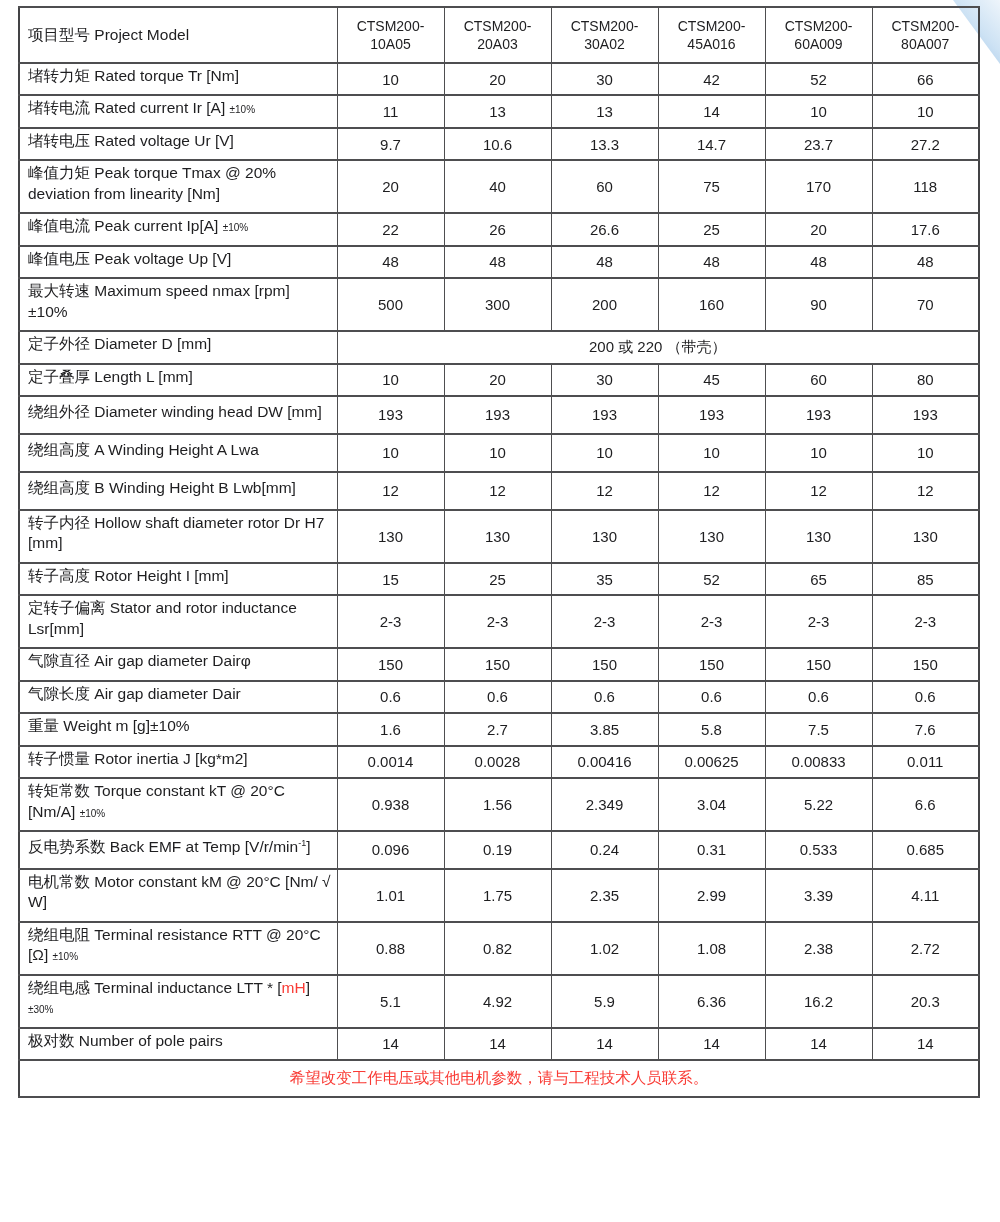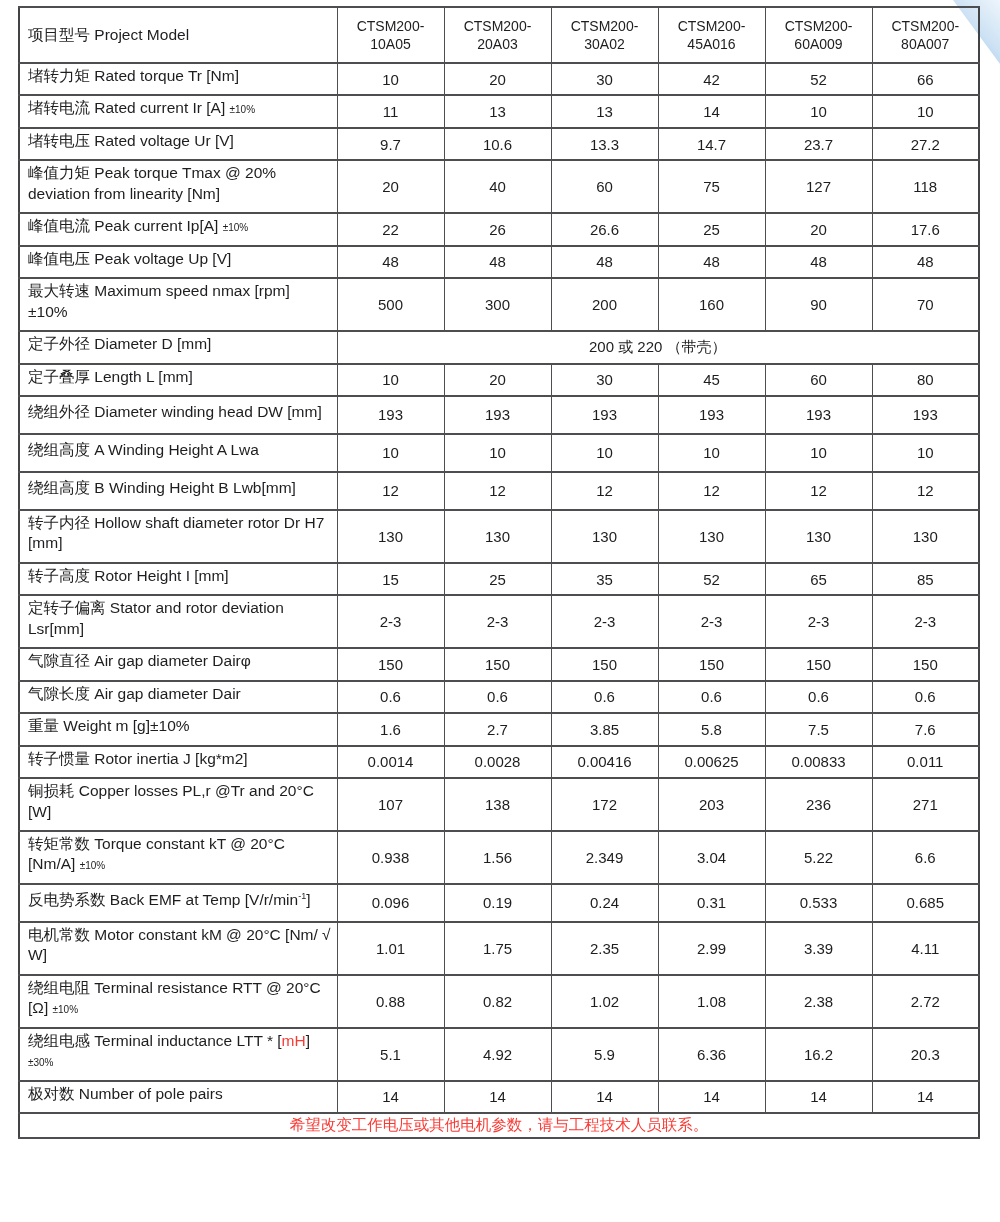--- a/index.html
+++ b/index.html
@@ -65,21 +65,21 @@
     font-size:15px;
     padding:0 2px;
   }
   .small{font-size:10px;}
   .red{color:var(--red);}
   td.lbl sup{font-size:9px;line-height:0;}
   tfoot td{
     color:var(--red);
     text-align:center;
     font-size:15.5px;
-    padding:1px;
+    padding:7px;
   }
 </style>
 </head>
 <body>
 
 <div class="page">
   <div class="corner"></div>
 
   <table class="spec">
     <thead>
@@ -120,21 +120,21 @@
           <td class="val">14.7</td>
           <td class="val">23.7</td>
           <td class="val">27.2</td>
         </tr>
         <tr class="h2">
           <td class="lbl"><span>峰值力矩 Peak torque Tmax @ 20% deviation from linearity [Nm]</span></td>
           <td class="val">20</td>
           <td class="val">40</td>
           <td class="val">60</td>
           <td class="val">75</td>
-          <td class="val">127</td>
+          <td class="val">170</td>
           <td class="val">118</td>
         </tr>
         <tr class="h1">
           <td class="lbl"><span>峰值电流 Peak current Ip[A] </span><span class="small">±10%</span></td>
           <td class="val">22</td>
           <td class="val">26</td>
           <td class="val">26.6</td>
           <td class="val">25</td>
           <td class="val">20</td>
           <td class="val">17.6</td>
@@ -209,21 +209,21 @@
         <tr class="h1">
           <td class="lbl"><span>转子高度 Rotor Height I [mm]</span></td>
           <td class="val">15</td>
           <td class="val">25</td>
           <td class="val">35</td>
           <td class="val">52</td>
           <td class="val">65</td>
           <td class="val">85</td>
         </tr>
         <tr class="h2">
-          <td class="lbl"><span>定转子偏离 Stator and rotor deviation Lsr[mm]</span></td>
+          <td class="lbl"><span>定转子偏离 Stator and rotor inductance Lsr[mm]</span></td>
           <td class="val">2-3</td>
           <td class="val">2-3</td>
           <td class="val">2-3</td>
           <td class="val">2-3</td>
           <td class="val">2-3</td>
           <td class="val">2-3</td>
         </tr>
         <tr class="h1">
           <td class="lbl"><span>气隙直径 Air gap diameter Dairφ</span></td>
           <td class="val">150</td>
@@ -252,29 +252,20 @@
           <td class="val">7.6</td>
         </tr>
         <tr class="h1">
           <td class="lbl"><span>转子惯量 Rotor inertia J [kg*m2]</span></td>
           <td class="val">0.0014</td>
           <td class="val">0.0028</td>
           <td class="val">0.00416</td>
           <td class="val">0.00625</td>
           <td class="val">0.00833</td>
           <td class="val">0.011</td>
-        </tr>
-        <tr class="h2">
-          <td class="lbl"><span>铜损耗 Copper losses PL,r @Tr and 20°C [W]</span></td>
-          <td class="val">107</td>
-          <td class="val">138</td>
-          <td class="val">172</td>
-          <td class="val">203</td>
-          <td class="val">236</td>
-          <td class="val">271</td>
         </tr>
         <tr class="h2">
           <td class="lbl"><span>转矩常数 Torque constant kT @ 20°C [Nm/A] </span><span class="small">±10%</span></td>
           <td class="val">0.938</td>
           <td class="val">1.56</td>
           <td class="val">2.349</td>
           <td class="val">3.04</td>
           <td class="val">5.22</td>
           <td class="val">6.6</td>
         </tr>

